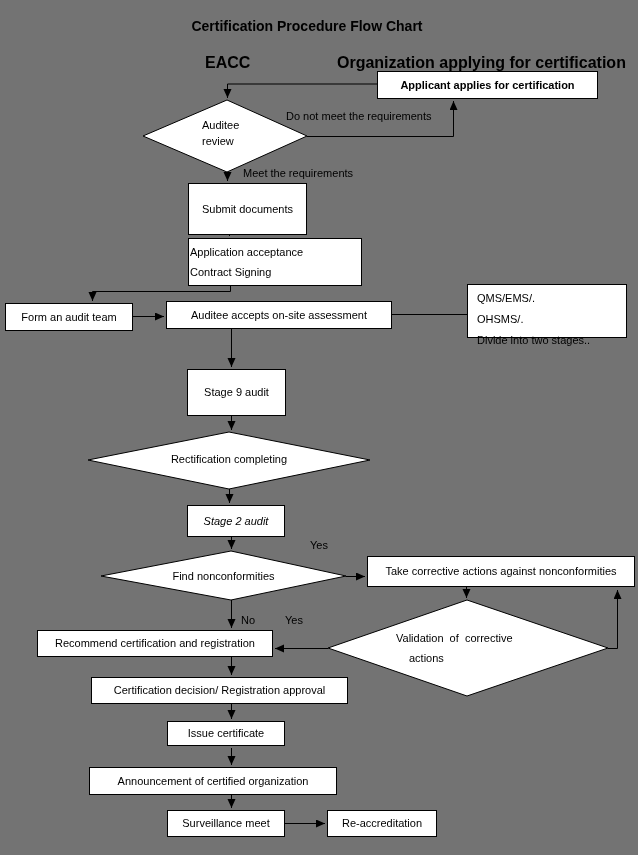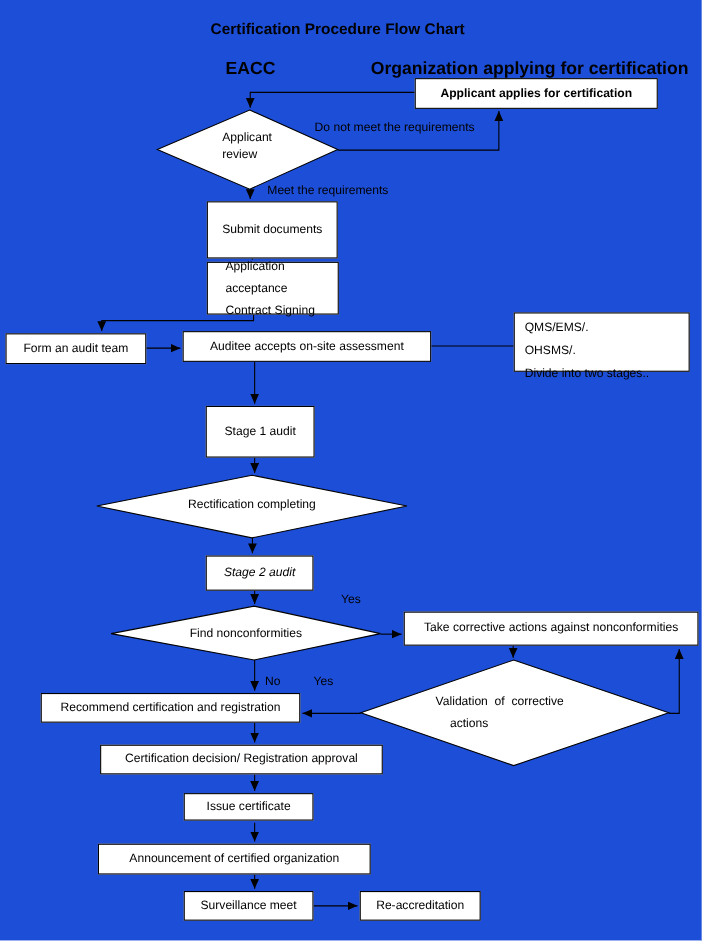--- a/index.html
+++ b/index.html
@@ -1,16 +1,16 @@
 <!DOCTYPE html>
 <html><head>
 <meta charset="utf-8">
 <style>
   html,body{margin:0;padding:0;background:#ffffff;}
-  #page{position:relative;width:638px;height:855px;background:#1d4ed8;
+  #page{position:relative;width:638px;height:855px;background:#737373;
         font-family:"Liberation Sans",sans-serif;color:#000;overflow:hidden;}
   #wires{position:absolute;left:0;top:0;width:638px;height:855px;}
   .node{position:absolute;box-sizing:border-box;border:1px solid #000;background:#fff;
         font-size:11px;display:flex;align-items:center;justify-content:center;
         text-align:center;line-height:13px;padding:1px 3px;}
   .node.leftalign{align-items:flex-start;justify-content:center;flex-direction:column;
         text-align:left;}
   .lbl{position:absolute;font-size:11px;white-space:nowrap;line-height:13px;}
   .hdr{position:absolute;font-size:16px;font-weight:bold;white-space:nowrap;}
   .title{position:absolute;left:0;top:18px;width:614px;text-align:center;
@@ -62,55 +62,55 @@
   </svg>
 
   <div class="title">Certification Procedure Flow Chart</div>
   <div class="hdr" style="left:205px;top:54px;">EACC</div>
   <div class="hdr" style="left:337px;top:54px;">Organization applying for certification</div>
 
   <div class="node" style="left:377px;top:71px;width:221px;height:28px;font-weight:bold;">Applicant applies for certification</div>
 
   <div class="node" style="left:188px;top:183px;width:119px;height:52px;">Submit documents</div>
 
-  <div class="node leftalign" style="left:188px;top:238px;width:120px;height:48px;padding-left:16px;line-height:20px;">
+  <div class="node leftalign" style="left:188px;top:238px;width:174px;height:48px;padding-left:1px;line-height:20px;">
     <span>Application acceptance</span>
     <span>Contract Signing</span>
   </div>
 
   <div class="node" style="left:5px;top:303px;width:128px;height:28px;">Form an audit team</div>
 
   <div class="node" style="left:166px;top:301px;width:226px;height:28px;">Auditee accepts on-site assessment</div>
 
   <div class="node leftalign" style="left:467px;top:284px;width:160px;height:54px;padding-left:9px;line-height:21px;justify-content:flex-start;padding-top:3px;">
     <span>QMS/EMS/.</span>
     <span>OHSMS/.</span>
     <span>Divide into two stages..</span>
   </div>
 
-  <div class="node" style="left:187px;top:369px;width:99px;height:47px;">Stage 1 audit</div>
+  <div class="node" style="left:187px;top:369px;width:99px;height:47px;">Stage 9 audit</div>
 
   <div class="node" style="left:187px;top:505px;width:98px;height:32px;font-style:italic;">Stage 2 audit</div>
 
   <div class="node" style="left:367px;top:556px;width:268px;height:31px;">Take corrective actions against nonconformities</div>
 
   <div class="node" style="left:37px;top:630px;width:236px;height:27px;">Recommend certification and registration</div>
 
   <div class="node" style="left:91px;top:677px;width:257px;height:27px;">Certification decision/ Registration approval</div>
 
   <div class="node" style="left:167px;top:721px;width:118px;height:25px;">Issue certificate</div>
 
   <div class="node" style="left:89px;top:767px;width:248px;height:28px;">Announcement of certified organization</div>
 
   <div class="node" style="left:167px;top:810px;width:118px;height:27px;">Surveillance meet</div>
 
   <div class="node" style="left:327px;top:810px;width:110px;height:27px;">Re-accreditation</div>
 
   <div class="dtext" style="left:202px;top:117px;">
-    <div style="line-height:16px;">Applicant</div>
+    <div style="line-height:16px;">Auditee</div>
     <div style="line-height:16px;">review</div>
   </div>
 
   <div class="dtext ctr" style="left:88px;top:453px;width:282px;">Rectification completing</div>
 
   <div class="dtext ctr" style="left:101px;top:570px;width:245px;">Find nonconformities</div>
 
   <div class="dtext pre" style="left:396px;top:632px;">Validation  of  corrective</div>
   <div class="dtext" style="left:409px;top:652px;">actions</div>
 

